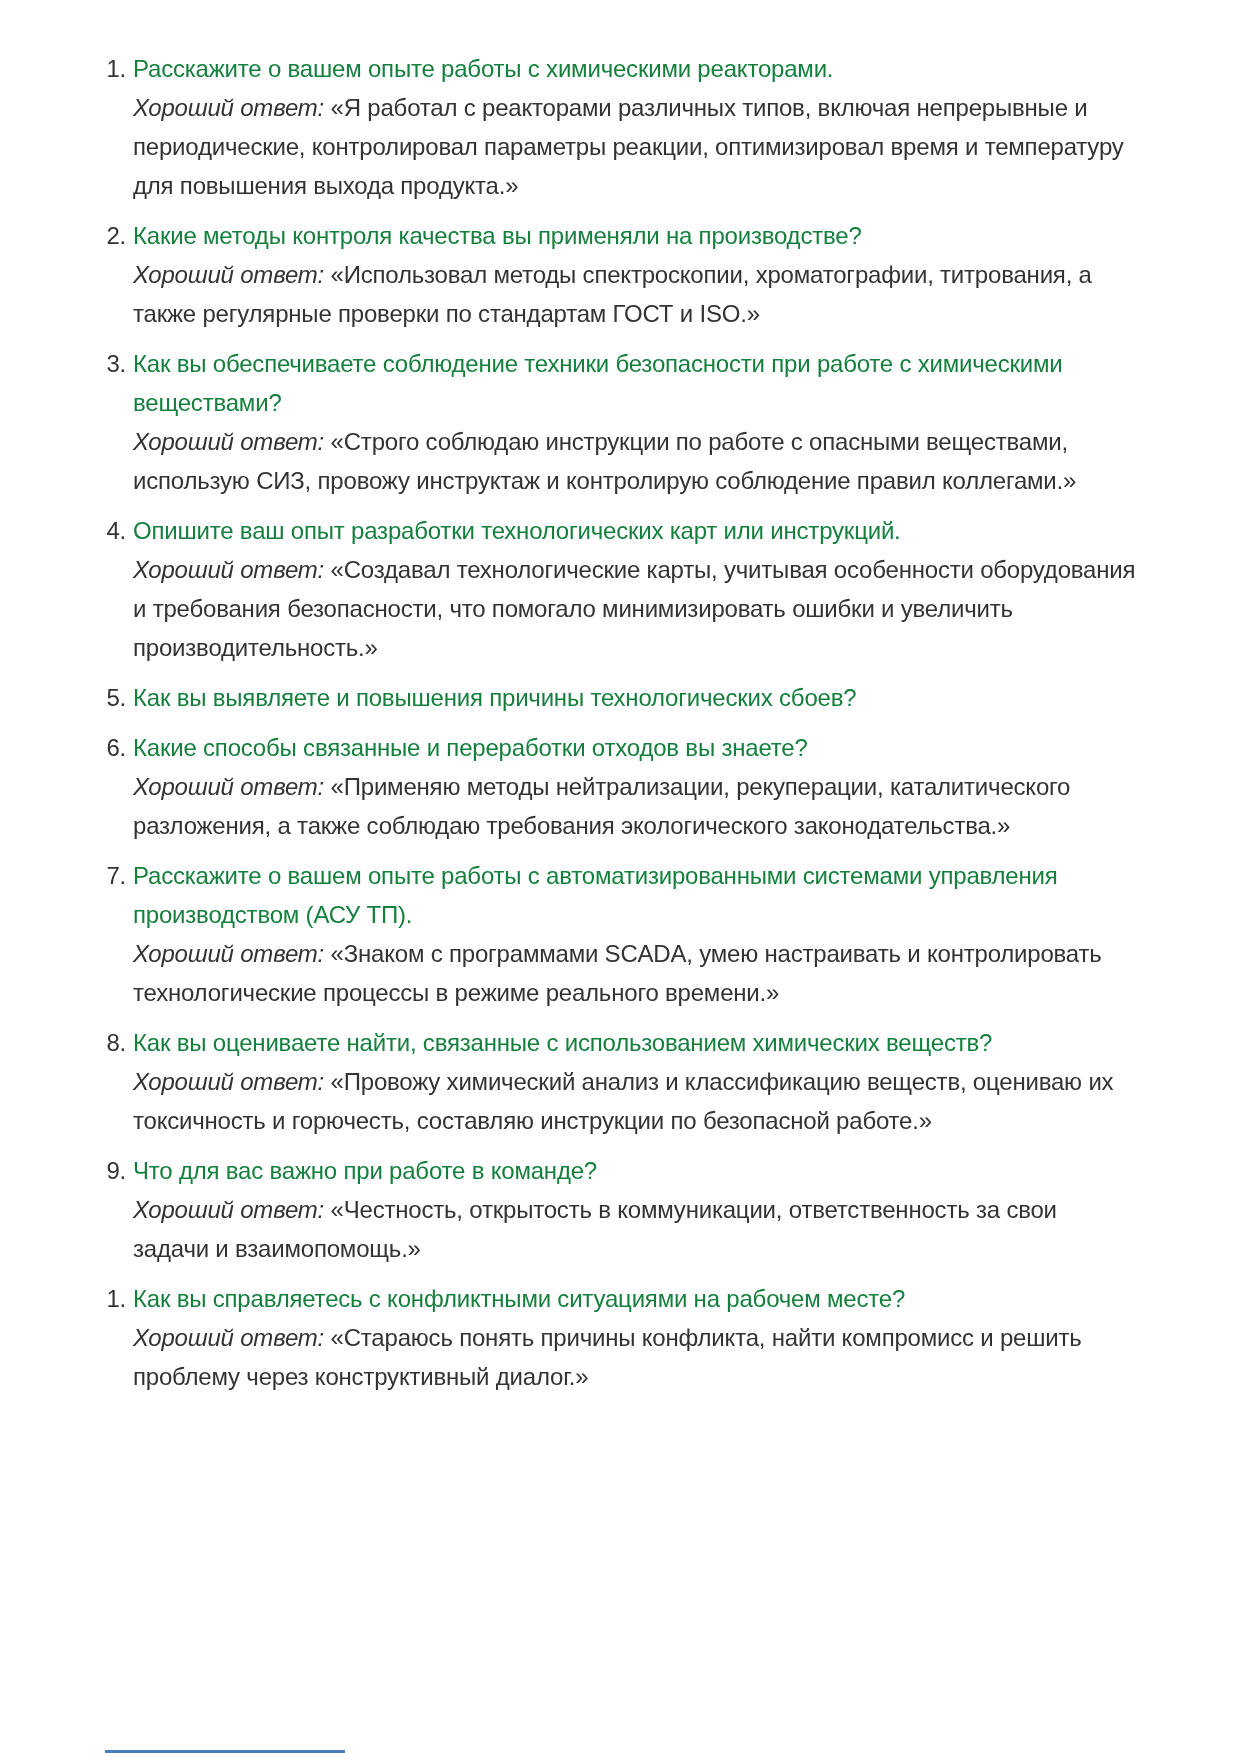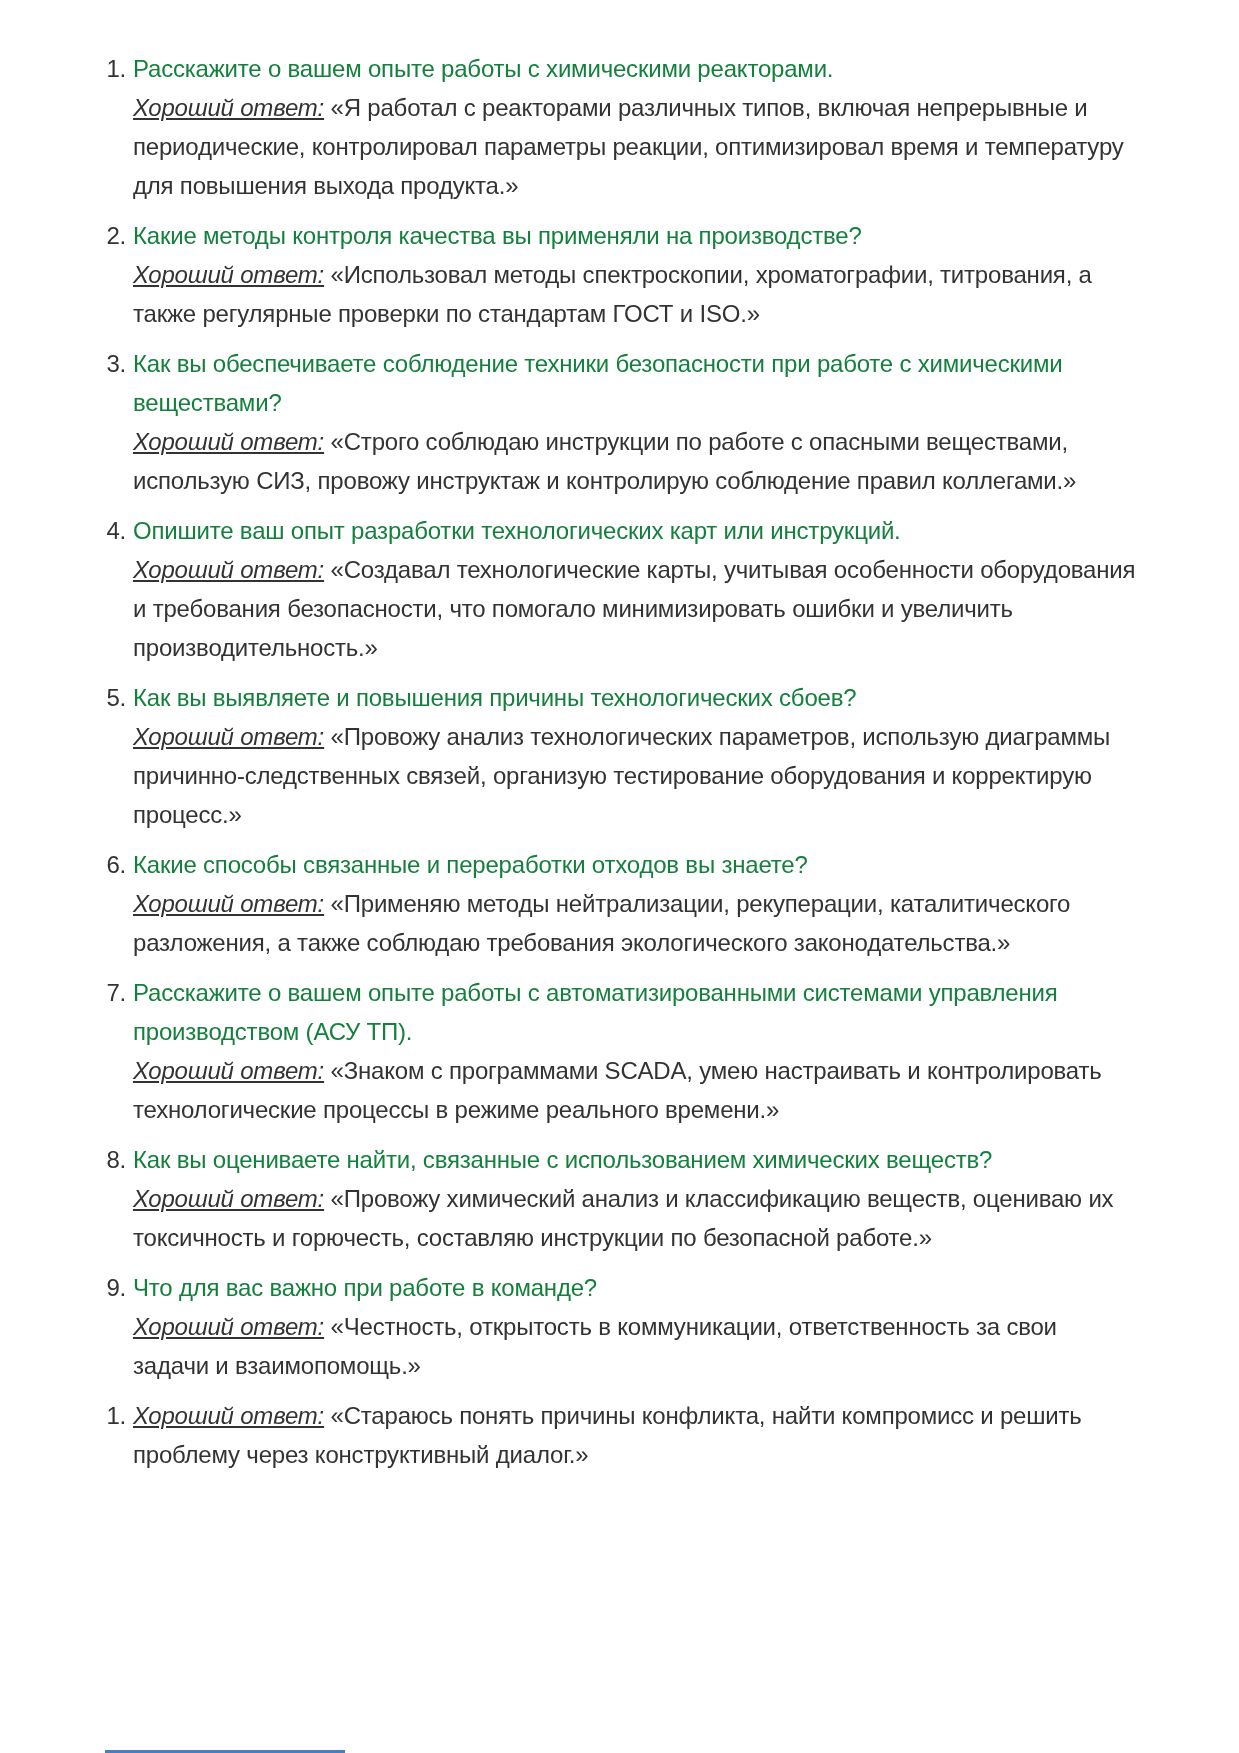--- a/index.html
+++ b/index.html
@@ -28,21 +28,21 @@
   .qa-item .num {
     position: absolute;
     right: 100%;
     margin-right: 7px;
     top: 0;
     white-space: nowrap;
     color: #333333;
   }
   .question { color: #15803d; }
   .answer { color: #333333; }
-  .ans-label { font-style: italic; text-decoration: underline; }
+  .ans-label { font-style: italic; }
   .bottom-cut-line {
     position: absolute;
     left: 105px;
     bottom: 0px;
     width: 240px;
     height: 3px;
     background: #4a7ebc;
   }
 </style>
 </head>
@@ -70,21 +70,20 @@
 
   <div class="qa-item">
     <span class="num">4.</span>
     <div class="question">Опишите ваш опыт разработки технологических карт или инструкций.</div>
     <div class="answer"><span class="ans-label">Хороший ответ:</span> <span>«Создавал технологические карты, учитывая особенности оборудования и требования безопасности, что помогало минимизировать ошибки и увеличить производительность.»</span></div>
   </div>
 
   <div class="qa-item">
     <span class="num">5.</span>
     <div class="question">Как вы выявляете и повышения причины технологических сбоев?</div>
-    <div class="answer"><span class="ans-label">Хороший ответ:</span> <span>«Провожу анализ технологических параметров, использую диаграммы причинно-следственных связей, организую тестирование оборудования и корректирую процесс.»</span></div>
   </div>
 
   <div class="qa-item">
     <span class="num">6.</span>
     <div class="question">Какие способы связанные и переработки отходов вы знаете?</div>
     <div class="answer"><span class="ans-label">Хороший ответ:</span> <span>«Применяю методы нейтрализации, рекуперации, каталитического разложения, а также соблюдаю требования экологического законодательства.»</span></div>
   </div>
 
   <div class="qa-item">
     <span class="num">7.</span>
@@ -99,17 +98,18 @@
   </div>
 
   <div class="qa-item">
     <span class="num">9.</span>
     <div class="question">Что для вас важно при работе в команде?</div>
     <div class="answer"><span class="ans-label">Хороший ответ:</span> <span>«Честность, открытость в коммуникации, ответственность за свои задачи и взаимопомощь.»</span></div>
   </div>
 
   <div class="qa-item">
     <span class="num">1.</span>
+    <div class="question">Как вы справляетесь с конфликтными ситуациями на рабочем месте?</div>
     <div class="answer"><span class="ans-label">Хороший ответ:</span> <span>«Стараюсь понять причины конфликта, найти компромисс и решить проблему через конструктивный диалог.»</span></div>
   </div>
 </div>
   <div class="bottom-cut-line" style="background: rgb(74, 126, 188);"></div>
 </div>
 
 </body></html>

